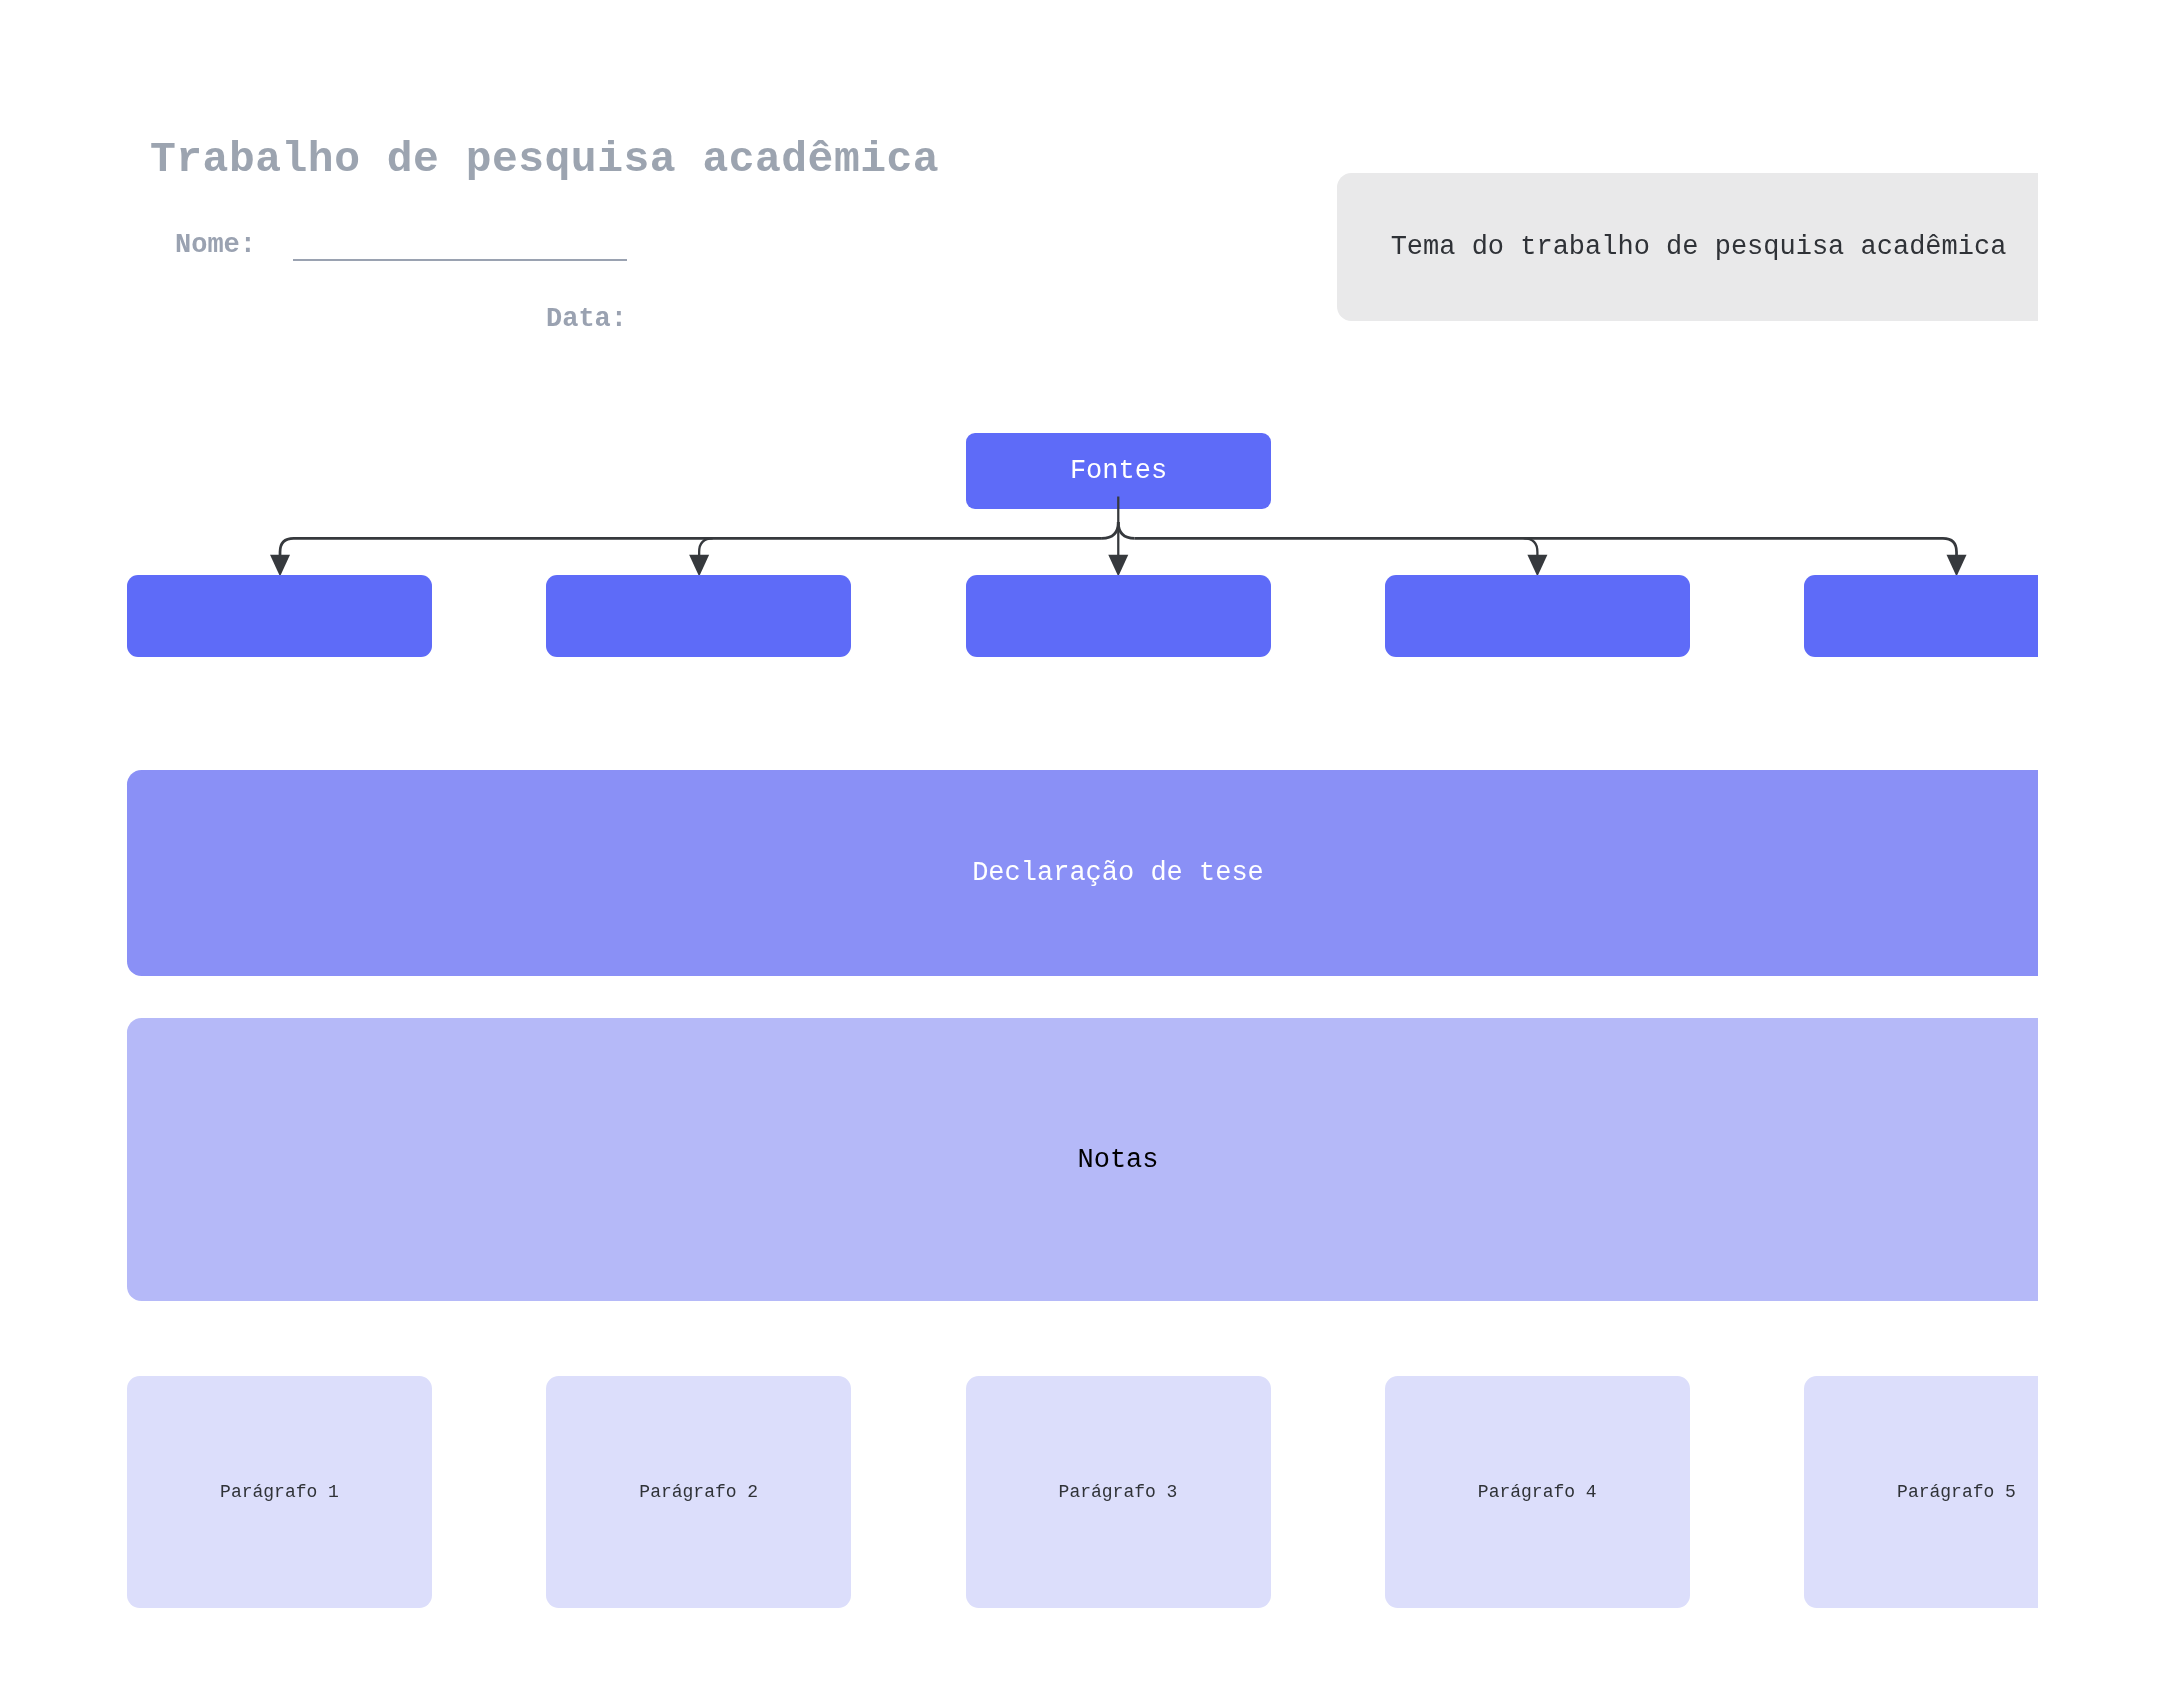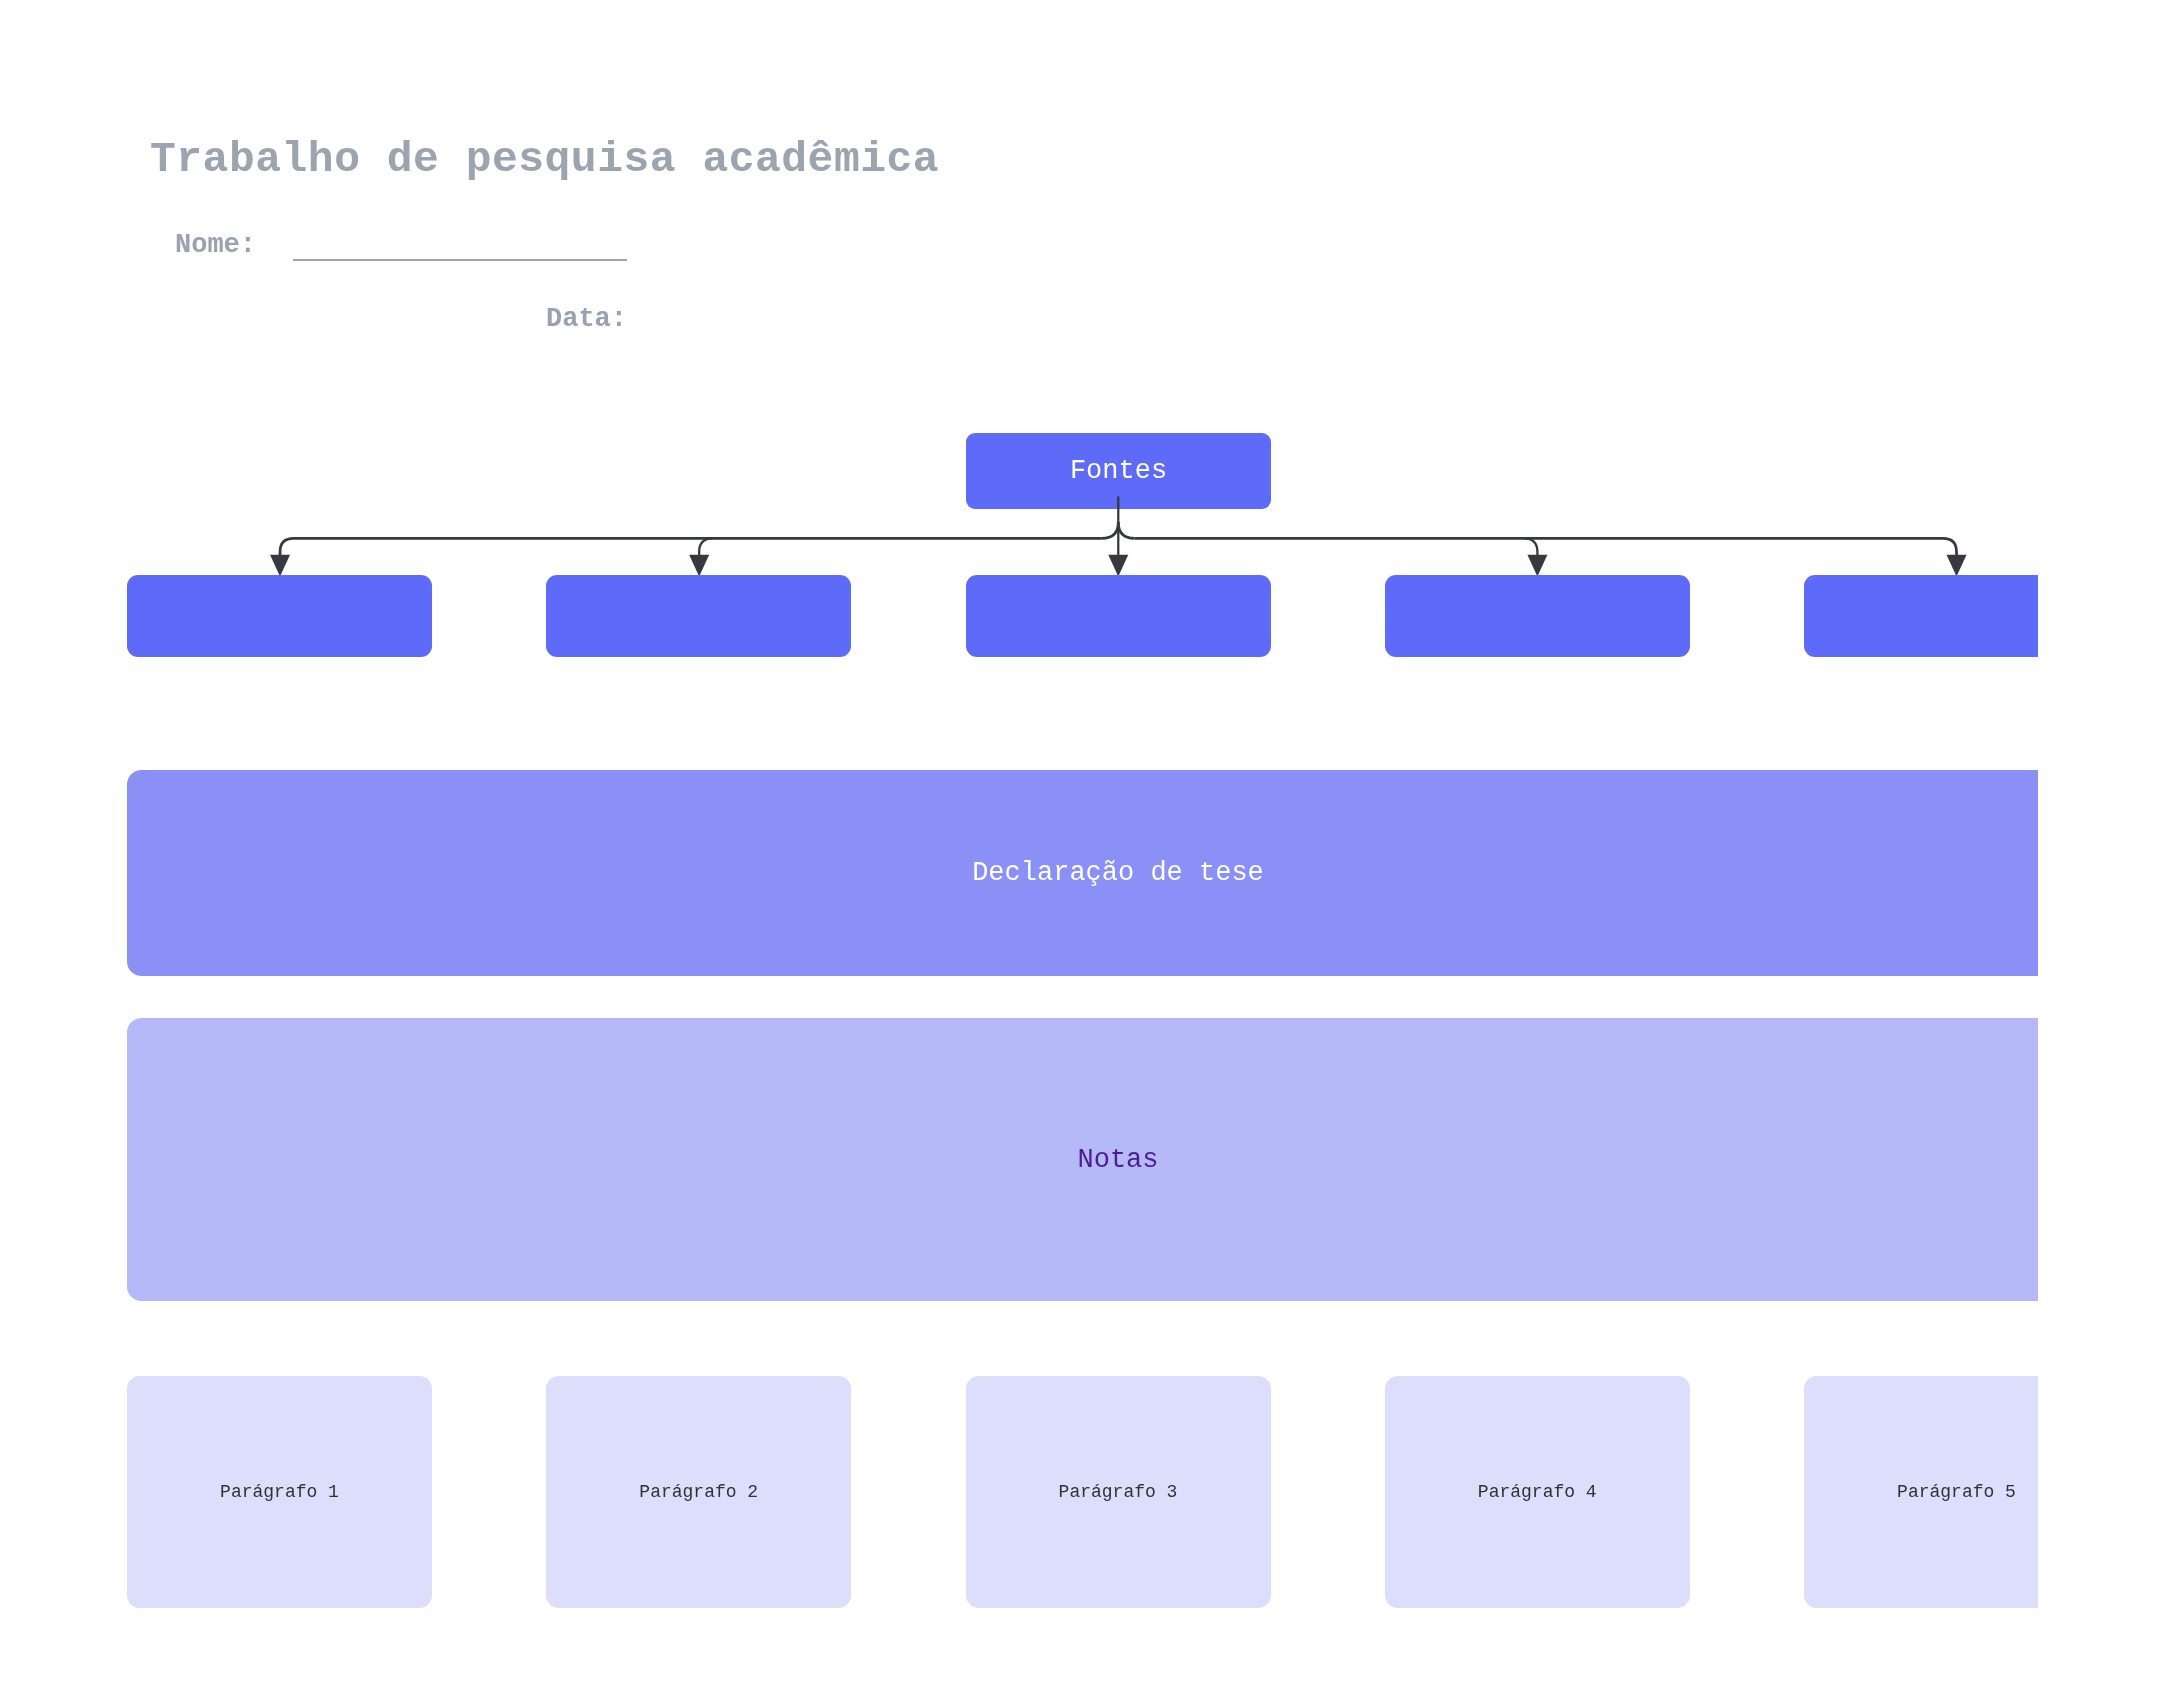--- a/index.html
+++ b/index.html
@@ -103,21 +103,21 @@
   }
   .thesis-box span{ font-size:27px; color:#ffffff; }
   .notes-box{
     position:absolute;
     left:127px; top:1018px;
     width:1982px; height:283px;
     background:#B5B9F8;
     border-radius:14.5px;
     display:flex; align-items:center; justify-content:center;
   }
-  .notes-box span{ font-size:27px; color:#4c1d95; }
+  .notes-box span{ font-size:27px; color:#000000; }
   .paragraphs-row{ top:1376px; height:232px; }
   .paragraph-box{
     width:305px; height:232px;
     background:#DCDEFB;
     border-radius:12.7px;
     display:flex; align-items:center; justify-content:center;
   }
   .paragraph-box span{ font-size:18px; color:#2F3237; }
 </style>
 </head>
@@ -130,20 +130,23 @@
   <div class="field field-name">
     <span class="field-label">Nome:</span>
     <span class="field-line"></span>
   </div>
 
   <div class="field field-date">
     <span class="field-label">Data:</span>
     <span class="field-line"></span>
   </div>
 
+  <div class="topic-box">
+    <span>Tema do trabalho de pesquisa acadêmica</span>
+  </div>
 
   <div class="fontes-node">
     <span>Fontes</span>
   </div>
 
   <svg class="connector-svg" viewBox="0 0 2400 1852" xmlns="http://www.w3.org/2000/svg">
 
     <path d="M 1230 546 L 1230 612" fill="none" stroke="#36393D" stroke-width="2.5"></path>
 
     <path d="M 1230 574 Q 1230 592 1212 592" fill="none" stroke="#36393D" stroke-width="3"></path>

